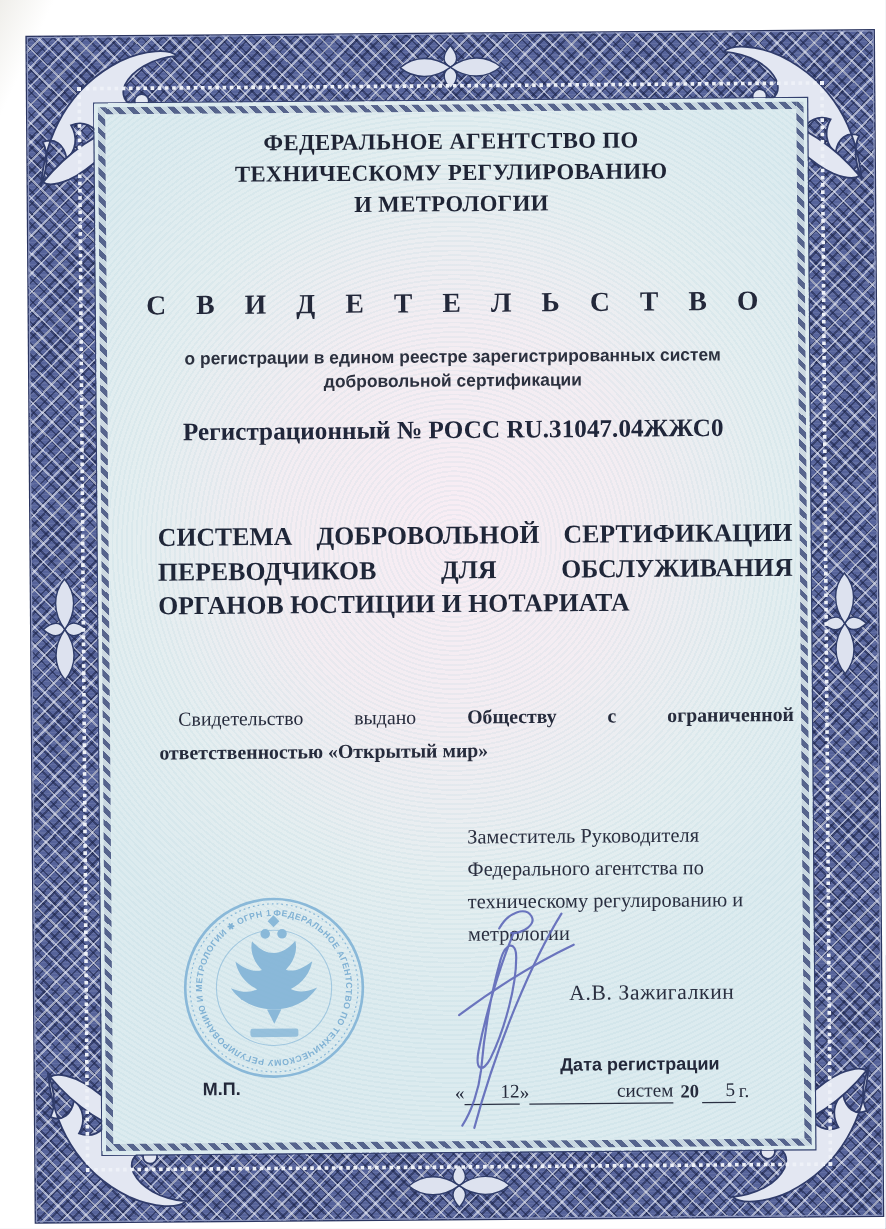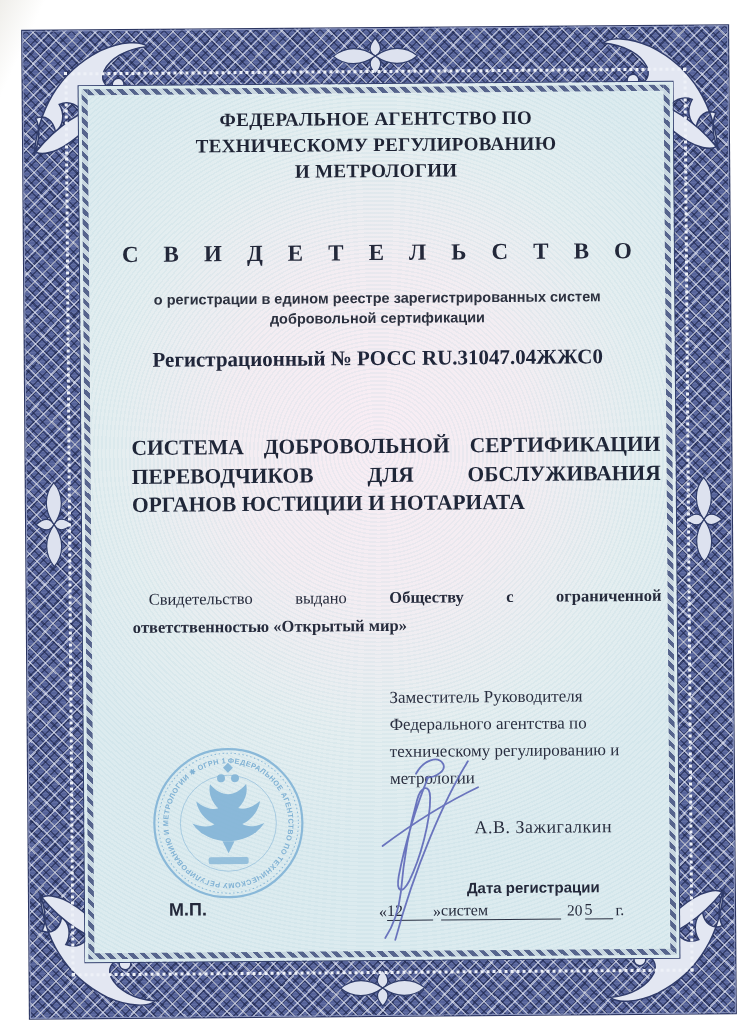--- a/index.html
+++ b/index.html
@@ -50,28 +50,28 @@
     font-size:14.5px;line-height:20px;color:#2c313f;}
   .reg{left:0;right:0;top:262px;text-align:center;font-weight:bold;font-size:21px;color:#20263a;}
   .system{left:50px;right:15px;top:348px;font-weight:bold;font-size:21.5px;line-height:28.5px;color:#1f2638;}
   .jline{text-align:justify;text-align-last:justify;}
   .issued{left:50px;right:15px;top:500px;font-size:16.5px;line-height:28px;color:#262b3c;}
   .issued .l1{text-align:justify;text-align-last:justify;text-indent:16px;}
   .bold{font-weight:bold;}
   .position-block{left:306px;width:258px;top:600px;font-size:17px;line-height:27px;color:#2a2f40;}
   .name{left:390px;top:734px;font-size:18px;letter-spacing:.5px;color:#2a2f40;}
   .seal-box{left:66px;top:660px;width:156px;height:156px;opacity:.88;}
-  .mp{left:84px;top:814px;font-family:"Liberation Sans", sans-serif;font-weight:bold;font-size:18px;color:#23283a;}
+  .mp{left:84px;top:814px;font-family:"Liberation Sans", sans-serif;font-weight:bold;font-size:15px;color:#23283a;}
   .date-label{left:382px;top:796px;font-family:"Liberation Sans", sans-serif;font-weight:bold;font-size:15px;color:#23283a;}
   .date-line{left:294px;top:818px;display:flex;align-items:flex-end;font-size:16px;color:#262b3c;}
-  .date-line .fill{border-bottom:1.4px solid #2a3042;text-align:left;}
+  .date-line .fill{border-bottom:1.4px solid #2a3042;text-align:right;}
   .d-day{width:46px;}
   .d-month{width:120px;}
   .d-year{width:28px;}
-  .d-prefix{font-weight:normal;font-size:15.5px;margin-left:6px;margin-right:2px;}
+  .d-prefix{font-weight:bold;font-size:15.5px;margin-left:6px;margin-right:2px;}
   .d-suffix{margin-left:3px;}
   .sig-svg{left:286px;top:664px;width:116px;height:196px;z-index:3;position:absolute;}
 </style>
 </head>
 <body>
 
 <div class="scan">
   <div class="certificate">
 
     <svg class="corner c-tl" viewBox="0 0 128 128">

